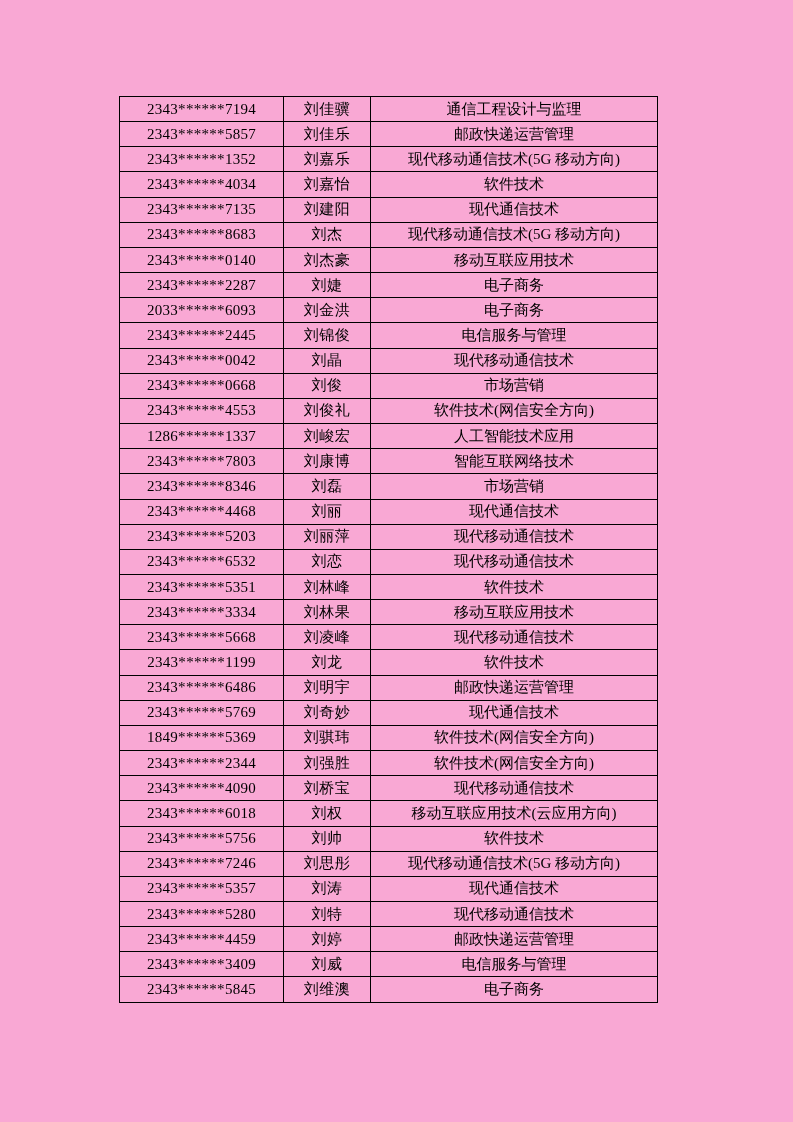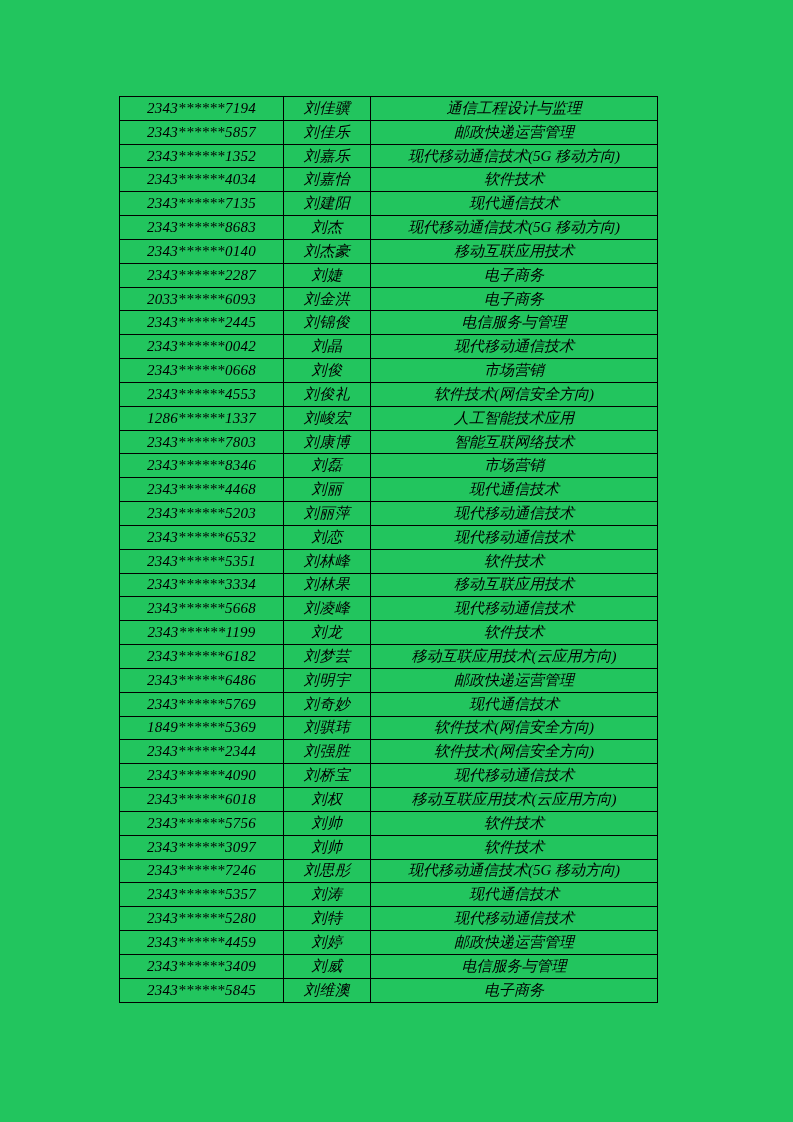--- a/index.html
+++ b/index.html
@@ -4,25 +4,24 @@
 <style>
   html, body {
     margin: 0;
     padding: 0;
     background: #ffffff;
   }
   .page {
     position: relative;
     width: 793px;
     height: 1122px;
-    background: #22c55e;
+    background: #f9a8d4;
     font-family: "Liberation Serif", "DejaVu Serif", serif;
     color: #000000;
     overflow: hidden;
-    font-style: italic;
   }
   table.roster {
     position: absolute;
     left: 119px;
     top: 96px;
     width: 538px;
     height: 907px;
     border-collapse: collapse;
     table-layout: fixed;
   }
@@ -159,25 +158,20 @@
           <td class="col-id">2343******5668</td>
           <td class="col-name">刘凌峰</td>
           <td class="col-major">现代移动通信技术</td>
         </tr>
         <tr>
           <td class="col-id">2343******1199</td>
           <td class="col-name">刘龙</td>
           <td class="col-major">软件技术</td>
         </tr>
         <tr>
-          <td class="col-id">2343******6182</td>
-          <td class="col-name">刘梦芸</td>
-          <td class="col-major">移动互联应用技术(云应用方向)</td>
-        </tr>
-        <tr>
           <td class="col-id">2343******6486</td>
           <td class="col-name">刘明宇</td>
           <td class="col-major">邮政快递运营管理</td>
         </tr>
         <tr>
           <td class="col-id">2343******5769</td>
           <td class="col-name">刘奇妙</td>
           <td class="col-major">现代通信技术</td>
         </tr>
         <tr>
@@ -195,25 +189,20 @@
           <td class="col-name">刘桥宝</td>
           <td class="col-major">现代移动通信技术</td>
         </tr>
         <tr>
           <td class="col-id">2343******6018</td>
           <td class="col-name">刘权</td>
           <td class="col-major">移动互联应用技术(云应用方向)</td>
         </tr>
         <tr>
           <td class="col-id">2343******5756</td>
-          <td class="col-name">刘帅</td>
-          <td class="col-major">软件技术</td>
-        </tr>
-        <tr>
-          <td class="col-id">2343******3097</td>
           <td class="col-name">刘帅</td>
           <td class="col-major">软件技术</td>
         </tr>
         <tr>
           <td class="col-id">2343******7246</td>
           <td class="col-name">刘思彤</td>
           <td class="col-major">现代移动通信技术(5G 移动方向)</td>
         </tr>
         <tr>
           <td class="col-id">2343******5357</td>

